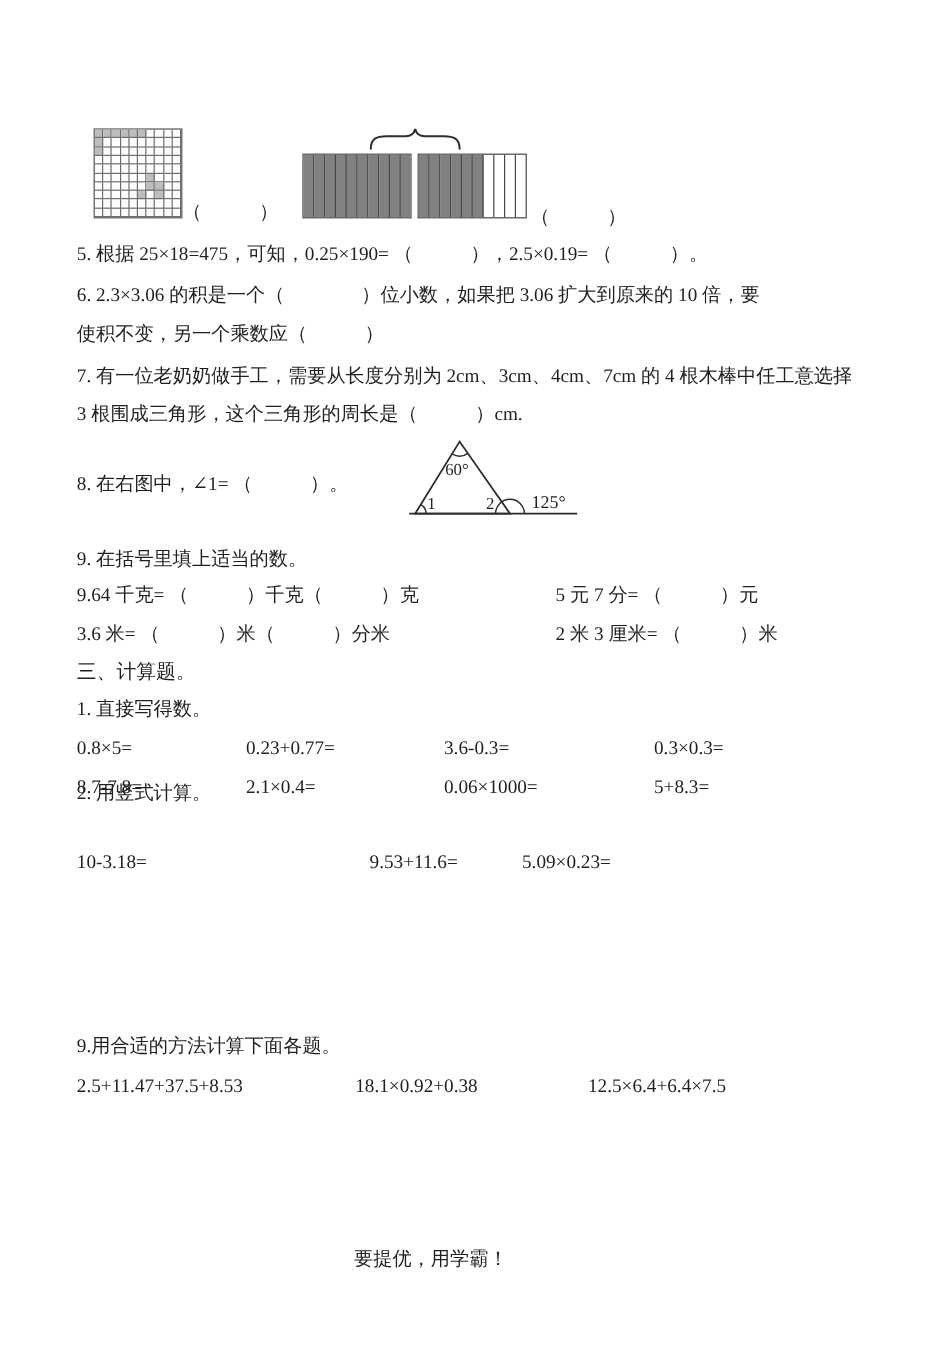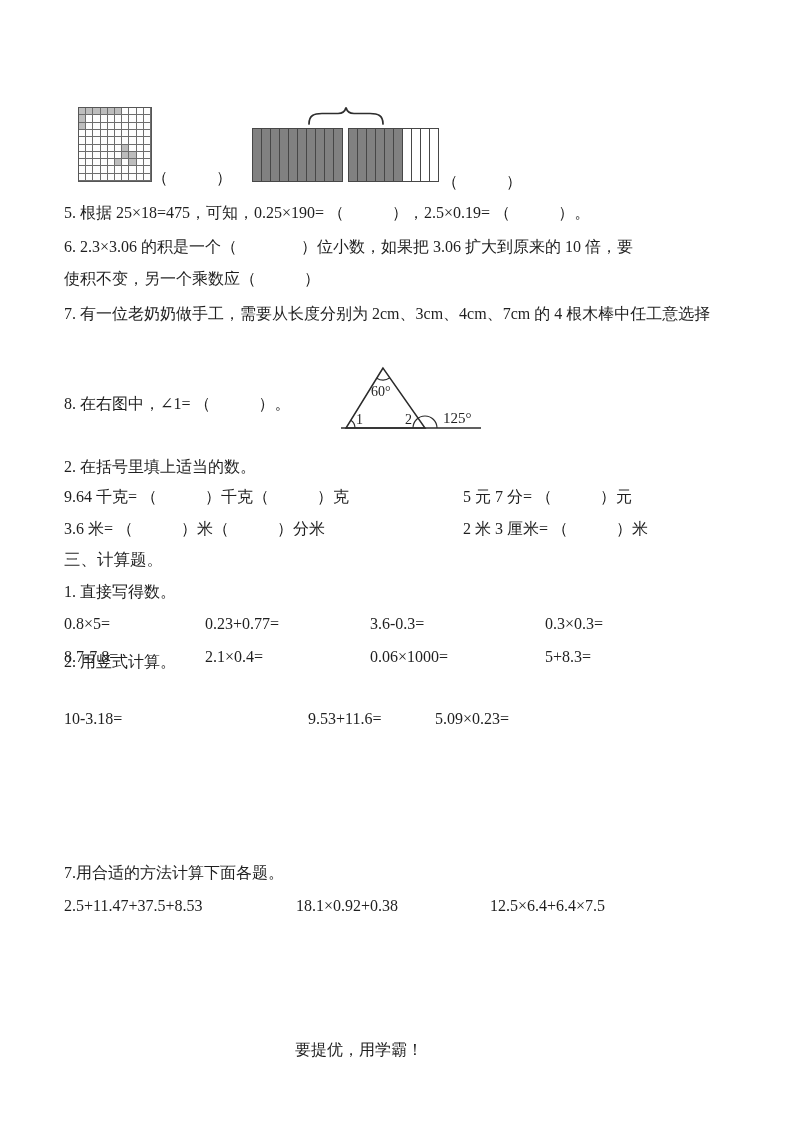--- a/index.html
+++ b/index.html
@@ -181,35 +181,36 @@
       <div class="strip"></div>
       <div class="strip"></div>
       <div class="strip"></div>
     </div>
   <div class="line" style="left:442px; top:172px;">（　　　）</div>
 
   <div class="line" style="left:64px; top:203px;">5. 根据 25×18=475，可知，0.25×190= （　　　），2.5×0.19= （　　　）。</div>
   <div class="line" style="left:64px; top:237px;font-family:Liberation Serif, serif;">6. 2.3×3.06 的积是一个（　　　　）位小数，如果把 3.06 扩大到原来的 10 倍，要</div>
   <div class="line" style="left:64px; top:269px;">使积不变，另一个乘数应（　　　）</div>
   <div class="line" style="left:64px; top:304px;">7. 有一位老奶奶做手工，需要从长度分别为 2cm、3cm、4cm、7cm 的 4 根木棒中任工意选择</div>
+  <div class="line" style="left:64px; top:336px;">3 根围成三角形，这个三角形的周长是（　　　）cm.</div>
 
   <div class="line" style="left:64px; top:394px;">8. 在右图中，∠1= （　　　）。</div>
   <svg style="position:absolute; left:333px; top:358px;" width="152" height="80" viewBox="0 0 152 80">
     <path d="M50,10 L13,70 L92,70 Z" fill="none" stroke="#2b2b2b" stroke-width="1.5"></path>
     <path d="M8,70 L148,70" fill="none" stroke="#2b2b2b" stroke-width="1.5"></path>
     <path d="M43.7,20.2 A12,12 0 0 0 56.9,19.8" fill="none" stroke="#2b2b2b" stroke-width="1.2"></path>
     <path d="M17.7,62.3 A9,9 0 0 1 22,70" fill="none" stroke="#2b2b2b" stroke-width="1.2"></path>
     <path d="M80,70 A12,12 0 0 1 104,70" fill="none" stroke="#2b2b2b" stroke-width="1.2"></path>
     <text x="38" y="38" font-size="14">60°</text>
     <text x="23" y="66" font-size="14">1</text>
     <text x="72" y="66" font-size="14">2</text>
     <text x="110" y="65" font-size="15">125°</text>
   </svg>
 
-  <div class="line" style="left:64px; top:457px;">2. 在括号里填上适当的数。</div>
+  <div class="line" style="left:64px; top:457px;">9. 在括号里填上适当的数。</div>
   <div class="line" style="left:64px; top:487px;">9.64 千克= （　　　）千克（　　　）克</div>
   <div class="line" style="left:463px; top:487px;">5 元 7 分= （　　　）元</div>
   <div class="line" style="left:64px; top:519px;">3.6 米= （　　　）米（　　　）分米</div>
   <div class="line" style="left:463px; top:519px;">2 米 3 厘米= （　　　）米</div>
 
   <div class="line bold" style="left:64px; top:550px;">三、计算题。</div>
   <div class="line" style="left:64px; top:582px;">1. 直接写得数。</div>
 
   <div class="line" style="left:64px;  top:614px;">0.8×5=</div>
   <div class="line" style="left:205px; top:614px;">0.23+0.77=</div>
@@ -219,20 +220,20 @@
   <div class="line" style="left:64px;  top:647px;">8.7-7.8=</div>
   <div class="line" style="left:205px; top:647px;">2.1×0.4=</div>
   <div class="line" style="left:370px; top:647px;">0.06×1000=</div>
   <div class="line" style="left:545px; top:647px;">5+8.3=</div>
 
   <div class="line" style="left:64px; top:652px;">2. 用竖式计算。</div>
   <div class="line" style="left:64px;  top:709px;">10-3.18=</div>
   <div class="line" style="left:280px; top:709px;margin-left:28px;">9.53+11.6=</div>
   <div class="line" style="left:435px; top:709px;">5.09×0.23=</div>
 
-  <div class="line" style="left:64px; top:863px;">7.用合适的方法计算下面各题。</div>
+  <div class="line" style="left:64px; top:863px;">9.用合适的方法计算下面各题。</div>
   <div class="line" style="left:64px;  top:896px;">2.5+11.47+37.5+8.53</div>
   <div class="line" style="left:296px; top:896px;">18.1×0.92+0.38</div>
   <div class="line" style="left:490px; top:896px;">12.5×6.4+6.4×7.5</div>
 
   <div class="line center" style="left:0px; top:1040px;">要提优，用学霸！</div>
 
 </div>
 
 </body></html>

